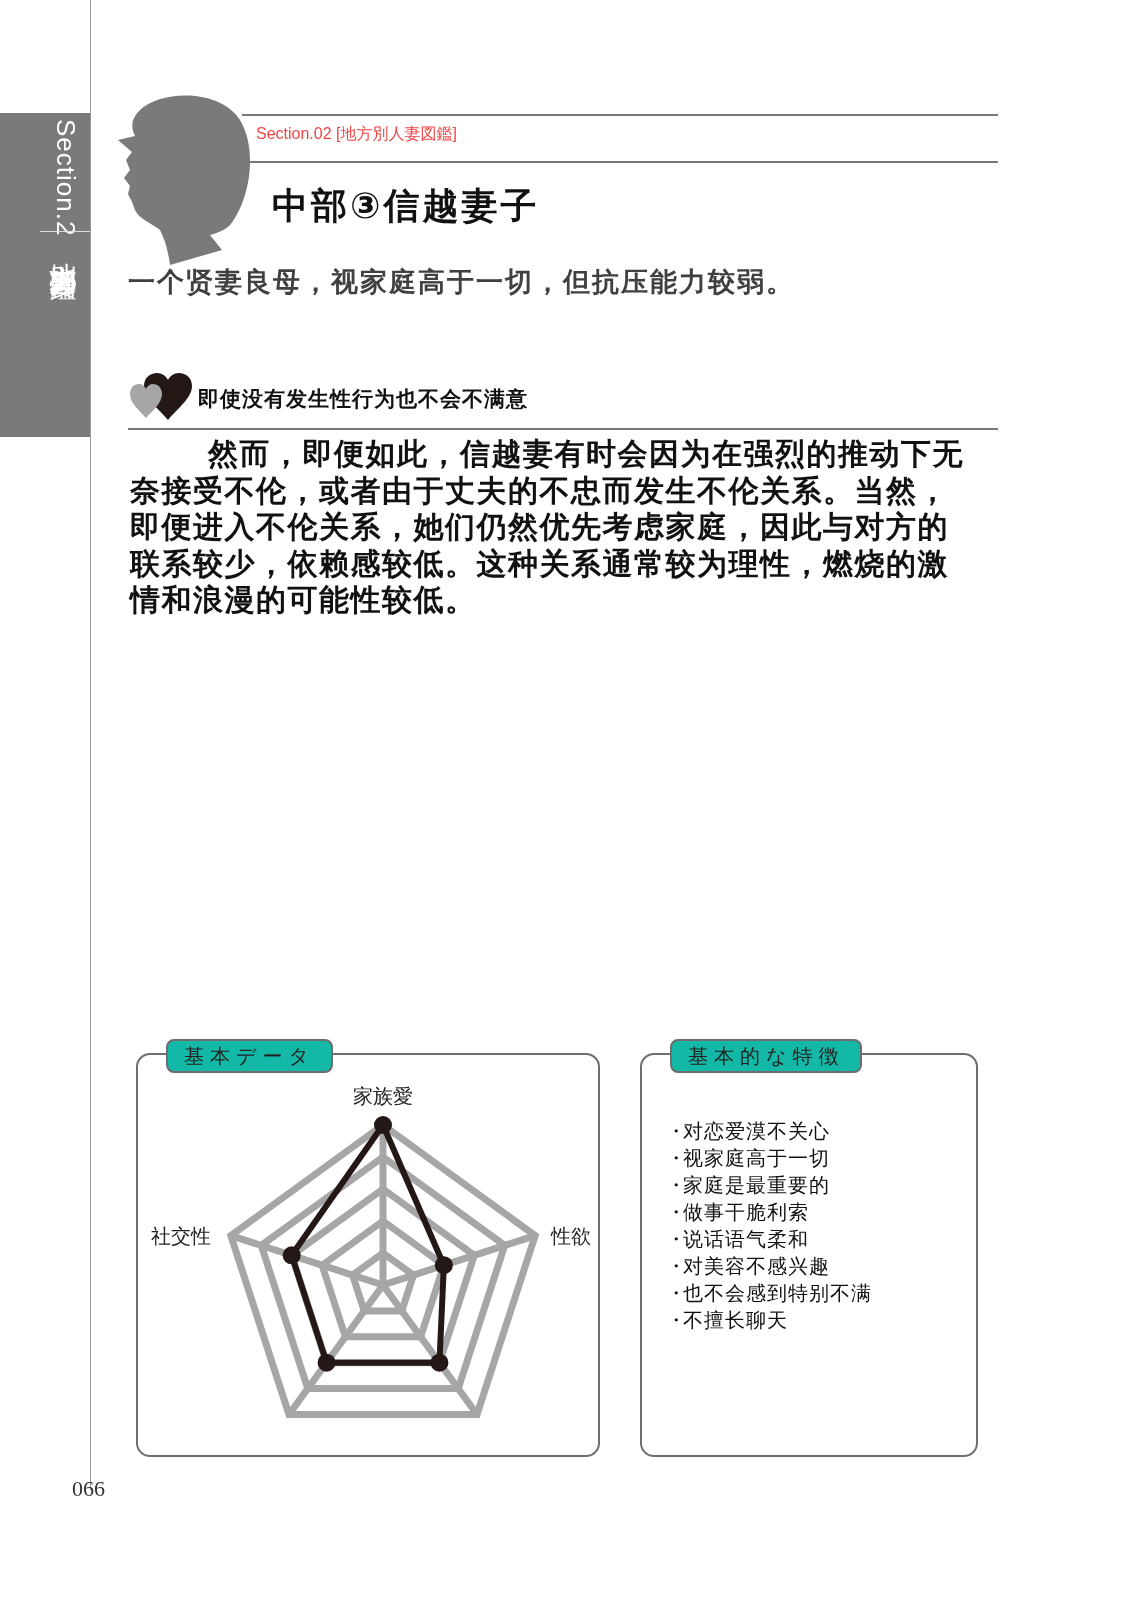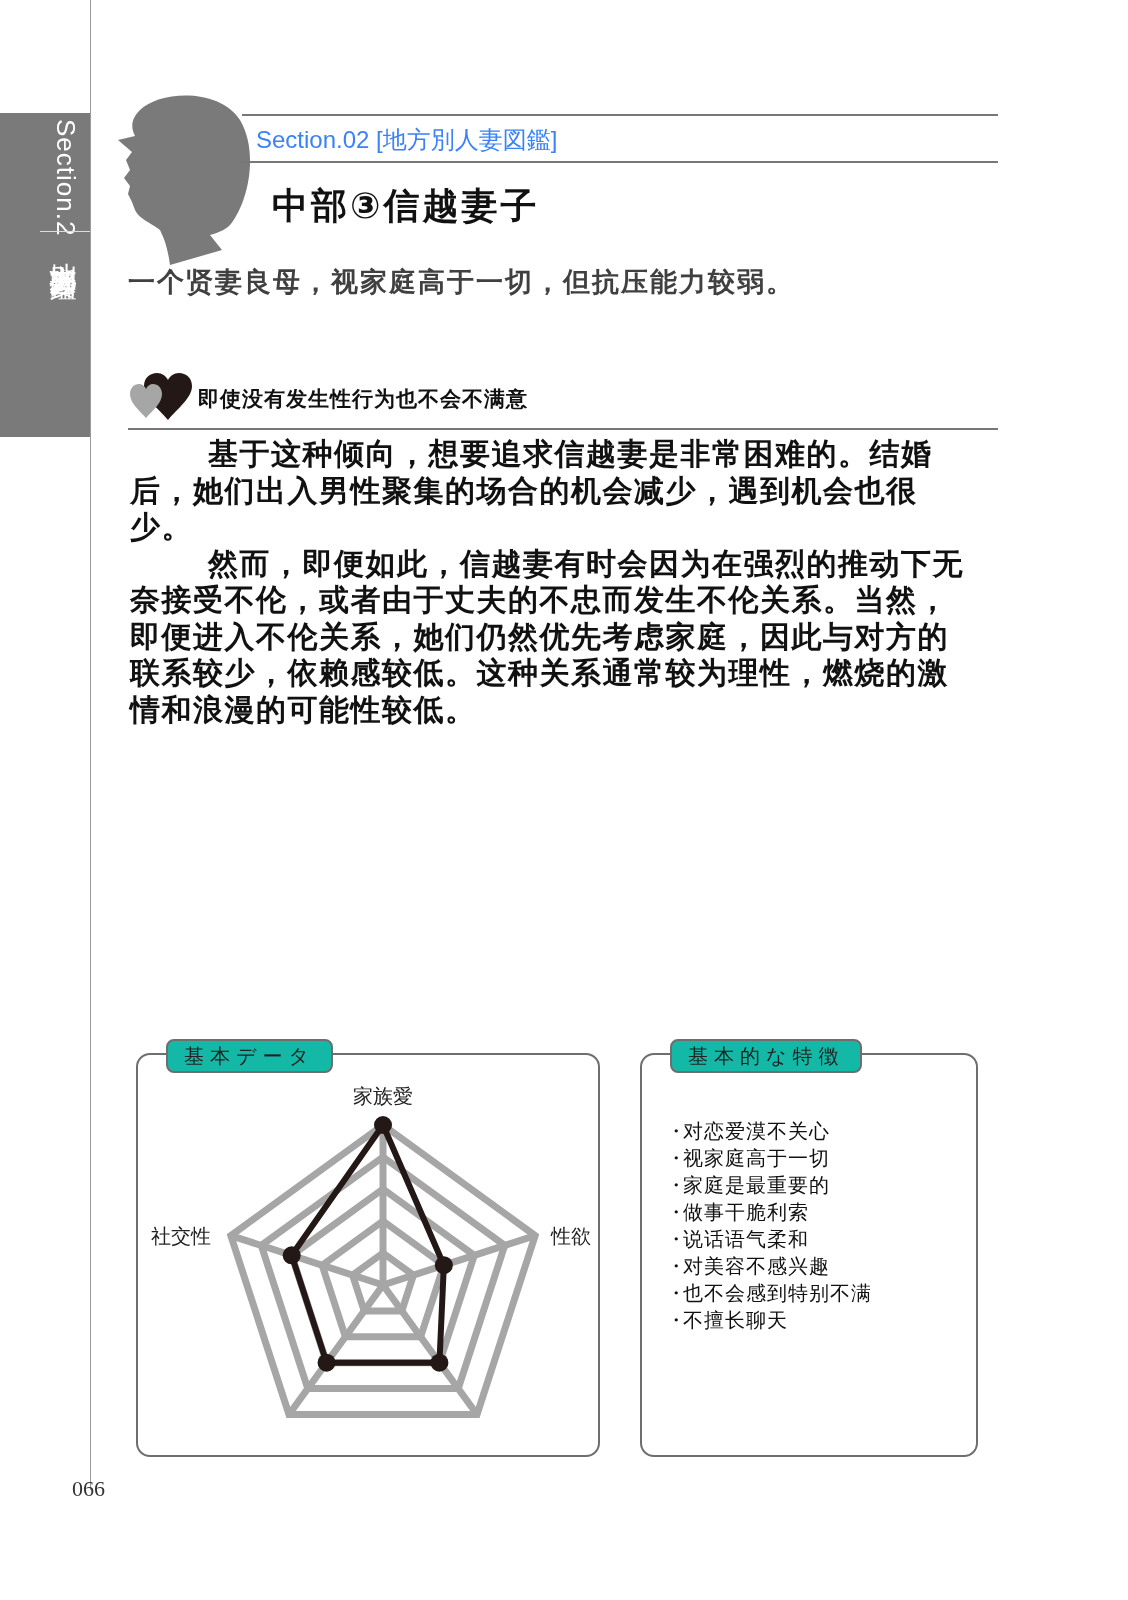--- a/index.html
+++ b/index.html
@@ -30,21 +30,21 @@
 
   
   .silhouette { left:110px; top:90px; width:150px; height:175px; }
 
   
   .rule { height:2px; background:#777; }
   .rule1 { left:242px; top:114px; width:756px; }
   .rule2 { left:242px; top:161px; width:756px; }
   .section-label {
     left:256px; top:124px; font-family:"Liberation Sans", sans-serif;
-    font-size:24px; color:#3b82f6;
+    font-size:16px; color:#ef4444;
   }
   .page-title {
     left:272px; top:182px; font-size:36px; font-weight:bold; color:#111; letter-spacing:3px;
   }
   .subtitle {
     left:128px; top:264px; font-size:27px; font-weight:bold; color:#404040; letter-spacing:2px;
   }
 
   
   .hearts { left:128px; top:372px; width:66px; height:50px; }
@@ -110,21 +110,20 @@
 <div class="abs subtitle">一个贤妻良母，视家庭高于一切，但抗压能力较弱。</div>
 
 <svg class="abs hearts" viewBox="0 0 66 50">
   <path fill="#231815" d="M40 48 C30 36 16 26 16 14 C16 6 22 1 29 1 C34 1 38 4 40 8 C42 4 46 1 51 1 C58 1 64 6 64 14 C64 26 50 36 40 48 Z"></path>
   <path fill="#a6a6a6" d="M18 46 C11 38 2 31 2 22 C2 16 6 12 11 12 C14 12 17 14 18 17 C19 14 22 12 25 12 C30 12 34 16 34 22 C34 31 25 38 18 46 Z"></path>
 </svg>
 <div class="abs subheading">即使没有发生性行为也不会不满意</div>
 <div class="abs rule rule3"></div>
 
 <div class="abs body-text">
-  <p>基于这种倾向，想要追求信越妻是非常困难的。结婚后，她们出入男性聚集的场合的机会减少，遇到机会也很少。</p>
   <p>然而，即便如此，信越妻有时会因为在强烈的推动下无奈接受不伦，或者由于丈夫的不忠而发生不伦关系。当然，即便进入不伦关系，她们仍然优先考虑家庭，因此与对方的联系较少，依赖感较低。这种关系通常较为理性，燃烧的激情和浪漫的可能性较低。</p>
 </div>
 
 <div class="abs box box-data"></div>
 <div class="abs box-label label-data">基本データ</div>
 <svg class="abs radar" id="radar" viewBox="0 0 460 370">
     <polygon points="243,178 273.4338085214449,200.11145618000168 261.80912807335915,235.88854381999832 224.19087192664085,235.88854381999832 212.56619147855508,200.11145618000168" fill="none" stroke="#a6a6a6" stroke-width="7" stroke-linejoin="miter"></polygon>
     <polygon points="243,146 303.86761704288983,190.22291236000336 280.6182561467183,261.77708763999664 205.38174385328173,261.77708763999664 182.13238295711017,190.22291236000336" fill="none" stroke="#a6a6a6" stroke-width="7" stroke-linejoin="miter"></polygon>
     <polygon points="243,114 334.30142556433475,180.33436854000504 299.42738422007744,287.665631459995 186.5726157799226,287.665631459995 151.69857443566525,180.33436854000507" fill="none" stroke="#a6a6a6" stroke-width="7" stroke-linejoin="miter"></polygon>
     <polygon points="243,82 364.73523408577967,170.44582472000673 318.2365122934366,313.5541752799933 167.76348770656347,313.5541752799933 121.26476591422033,170.44582472000675" fill="none" stroke="#a6a6a6" stroke-width="7" stroke-linejoin="miter"></polygon>

